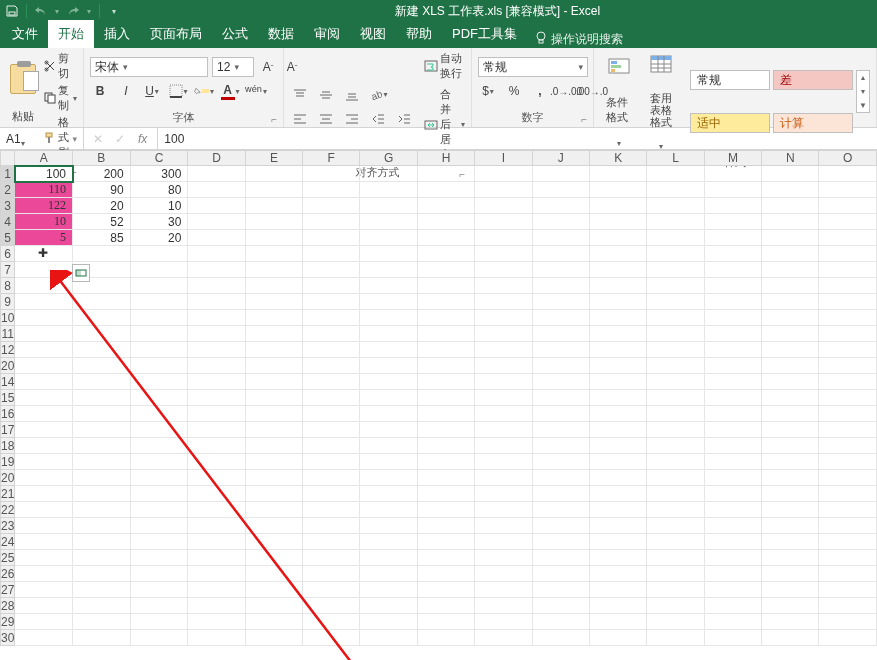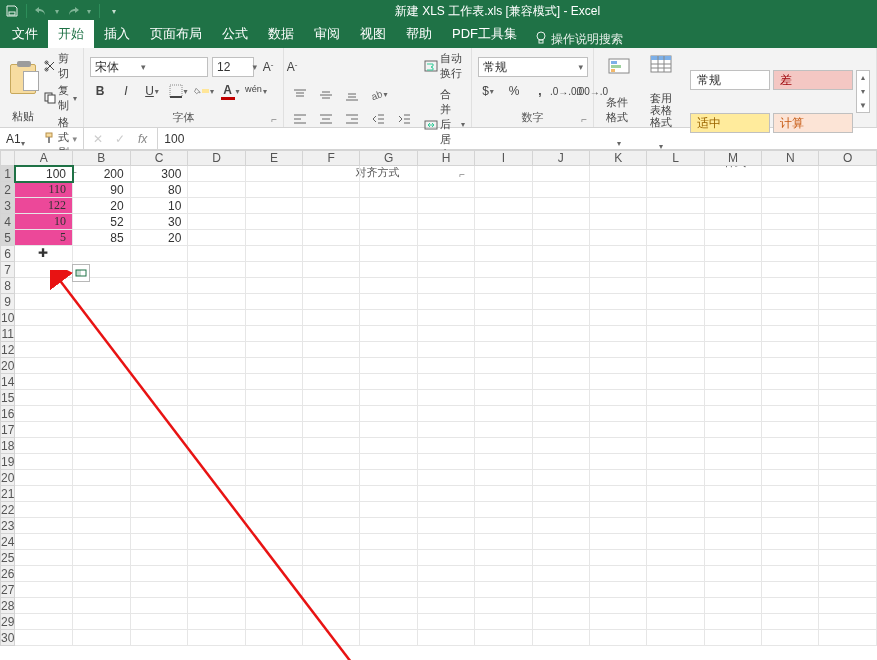--- a/index.html
+++ b/index.html
@@ -20,21 +20,21 @@
   .group-label { text-align:center; font-size:11px; color:#555; padding:2px 0; position:relative;}
   .dlaunch { position:absolute; right:0; bottom:2px; font-size:10px; color:#888; cursor:pointer;}
   .clipboard-paste { display:flex; flex-direction:column; align-items:center; gap:15px; padding:0 4px;}
   .paste-icon { width:26px; height:30px; background:#f7dca0; border:1px solid #c7a85c; border-radius:2px; position:relative;}
   .paste-icon::before{content:''; position:absolute; top:-4px; left:6px; width:14px; height:6px; background:#9c9c9c; border-radius:2px;}
   .paste-icon::after{content:''; position:absolute; bottom:2px; right:-4px; width:14px; height:18px; background:#fff; border:1px solid #a8a8a8;}
   .mini-row { display:flex; align-items:center; gap:2px; font-size:11px; color:#444; margin:1px 0;}
   .mini-icon { width:14px; height:14px; display:flex; align-items:center; justify-content:center; }
   .font-box { display:flex; flex-direction:column; gap:4px;}
   .font-top { display:flex; align-items:center; gap:4px;}
-  .combo { background:#fff; border:1px solid #c0c0c0; height:20px; display:flex; align-items:center; padding:0 4px; font-size:12px; color:#333;gap:18px;}
+  .combo { background:#fff; border:1px solid #c0c0c0; height:20px; display:flex; align-items:center; padding:0 4px; font-size:12px; color:#333;}
   .combo .dd { margin-left:4px; color:#666; font-size:9px;}
   .fontname { width:118px; }
   .fontsize { width:42px; }
   .btnrow { display:flex; align-items:center; gap:6px;}
   .rb { width:20px; height:20px; display:flex; align-items:center; justify-content:center; color:#444; cursor:pointer; border-radius:2px;}
   .rb .dd { font-size:8px; color:#666; margin-left:1px;}
   .underline-a { color:#c00000;}
   .fill-swatch { width:14px; height:4px; background:#ffe699;}
   .bigbtn { display:flex; flex-direction:column; align-items:center; gap:14px; padding:2px 6px; cursor:pointer; font-size:11px; color:#444;}
   .bigbtn .ic { width:26px; height:26px; display:flex; align-items:center; justify-content:center;}

